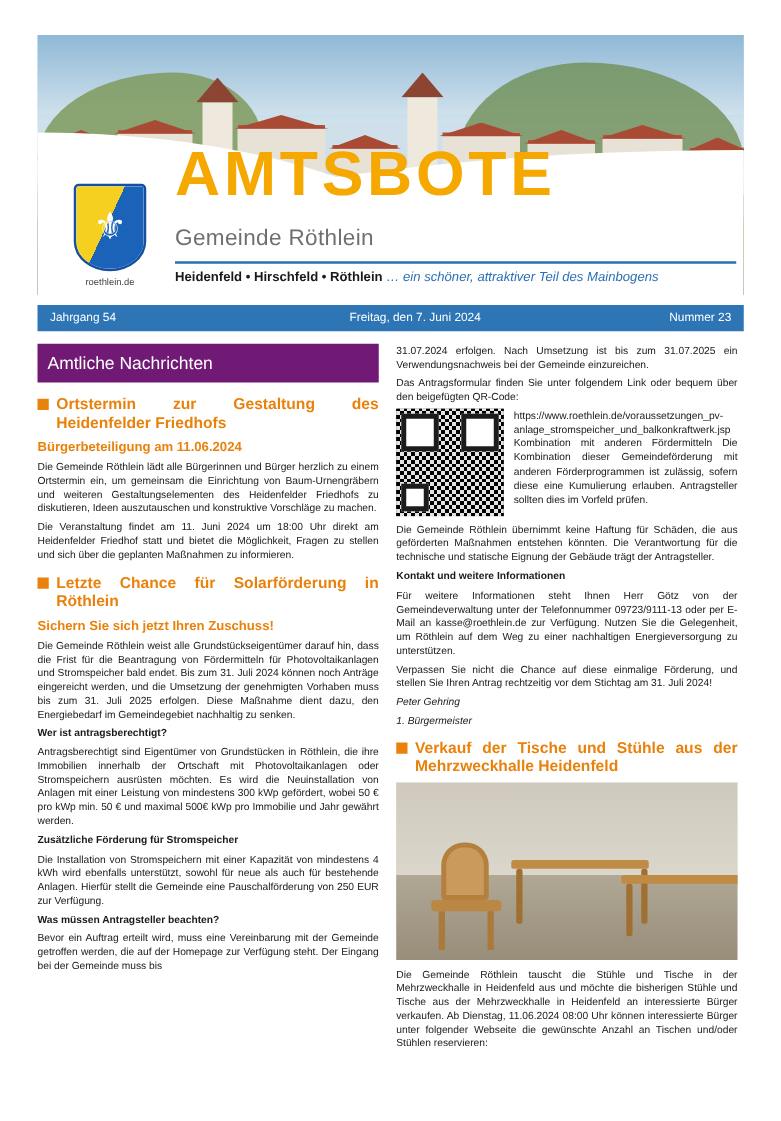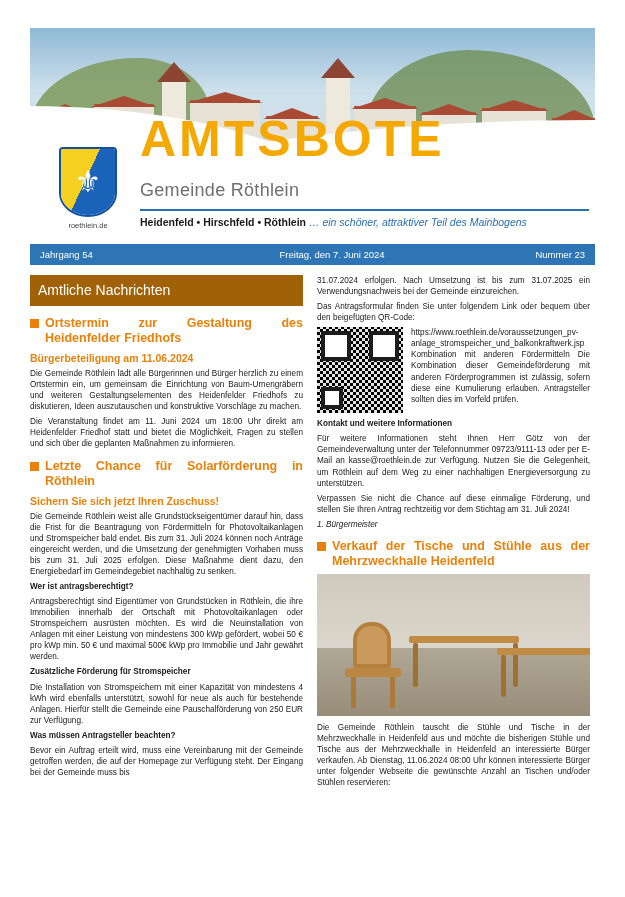--- a/index.html
+++ b/index.html
@@ -140,21 +140,21 @@
   
   .columns {
     margin: 10px 30px 0 30px;
     display: flex; gap: 14px;
     font-size: 8.2px; line-height: 1.35;
     text-align: justify;
   }
   .col { width: 273px; }
 
   .section-banner {
-    background: #a16207;
+    background: #701a75;
     color: #ffffff;
     font-size: 14px;
     padding: 6px 8px;
     margin-bottom: 10px;
   }
 
   .art-head {
     display: flex; gap: 6px; align-items: flex-start;
     color: #e8820c; font-size: 12.5px; font-weight: bold; line-height: 1.2;
     margin: 9px 0 5px 0;
@@ -311,23 +311,25 @@
       <p>31.07.2024 erfolgen. Nach Umsetzung ist bis zum 31.07.2025 ein Verwendungsnachweis bei der Gemeinde einzureichen.</p>
       <p>Das Antragsformular finden Sie unter folgendem Link oder bequem über den beigefügten QR-Code:</p>
 
       <div class="qr-row">
         <div class="qr">
             <i></i>
           </div>
         <div class="qr-text">https://www.roethlein.de/voraussetzungen_pv-anlage_stromspeicher_und_balkonkraftwerk.jsp Kombination mit anderen Fördermitteln Die Kombination dieser Gemeindeförderung mit anderen Förderprogrammen ist zulässig, sofern diese eine Kumulierung erlauben. Antragsteller sollten dies im Vorfeld prüfen.</div>
       </div>
 
+      <p>Die Gemeinde Röthlein übernimmt keine Haftung für Schäden, die aus geförderten Maßnahmen entstehen könnten. Die Verantwortung für die technische und statische Eignung der Gebäude trägt der Antragsteller.</p>
       <p class="bold-lead">Kontakt und weitere Informationen</p>
       <p>Für weitere Informationen steht Ihnen Herr Götz von der Gemeindeverwaltung unter der Telefonnummer 09723/9111-13 oder per E-Mail an kasse@roethlein.de zur Verfügung. Nutzen Sie die Gelegenheit, um Röthlein auf dem Weg zu einer nachhaltigen Energieversorgung zu unterstützen.</p>
       <p>Verpassen Sie nicht die Chance auf diese einmalige Förderung, und stellen Sie Ihren Antrag rechtzeitig vor dem Stichtag am 31. Juli 2024!</p>
+      <p class="italic">Peter Gehring</p>
       <p class="italic">1. Bürgermeister</p>
 
       <div class="art-head">
         <span class="sq"></span>
         <span>Verkauf der Tische und Stühle aus der Mehrzweckhalle Heidenfeld</span>
       </div>
 
       <div class="furn-photo">
         <div class="wall"></div>
         <div class="floor"></div>

